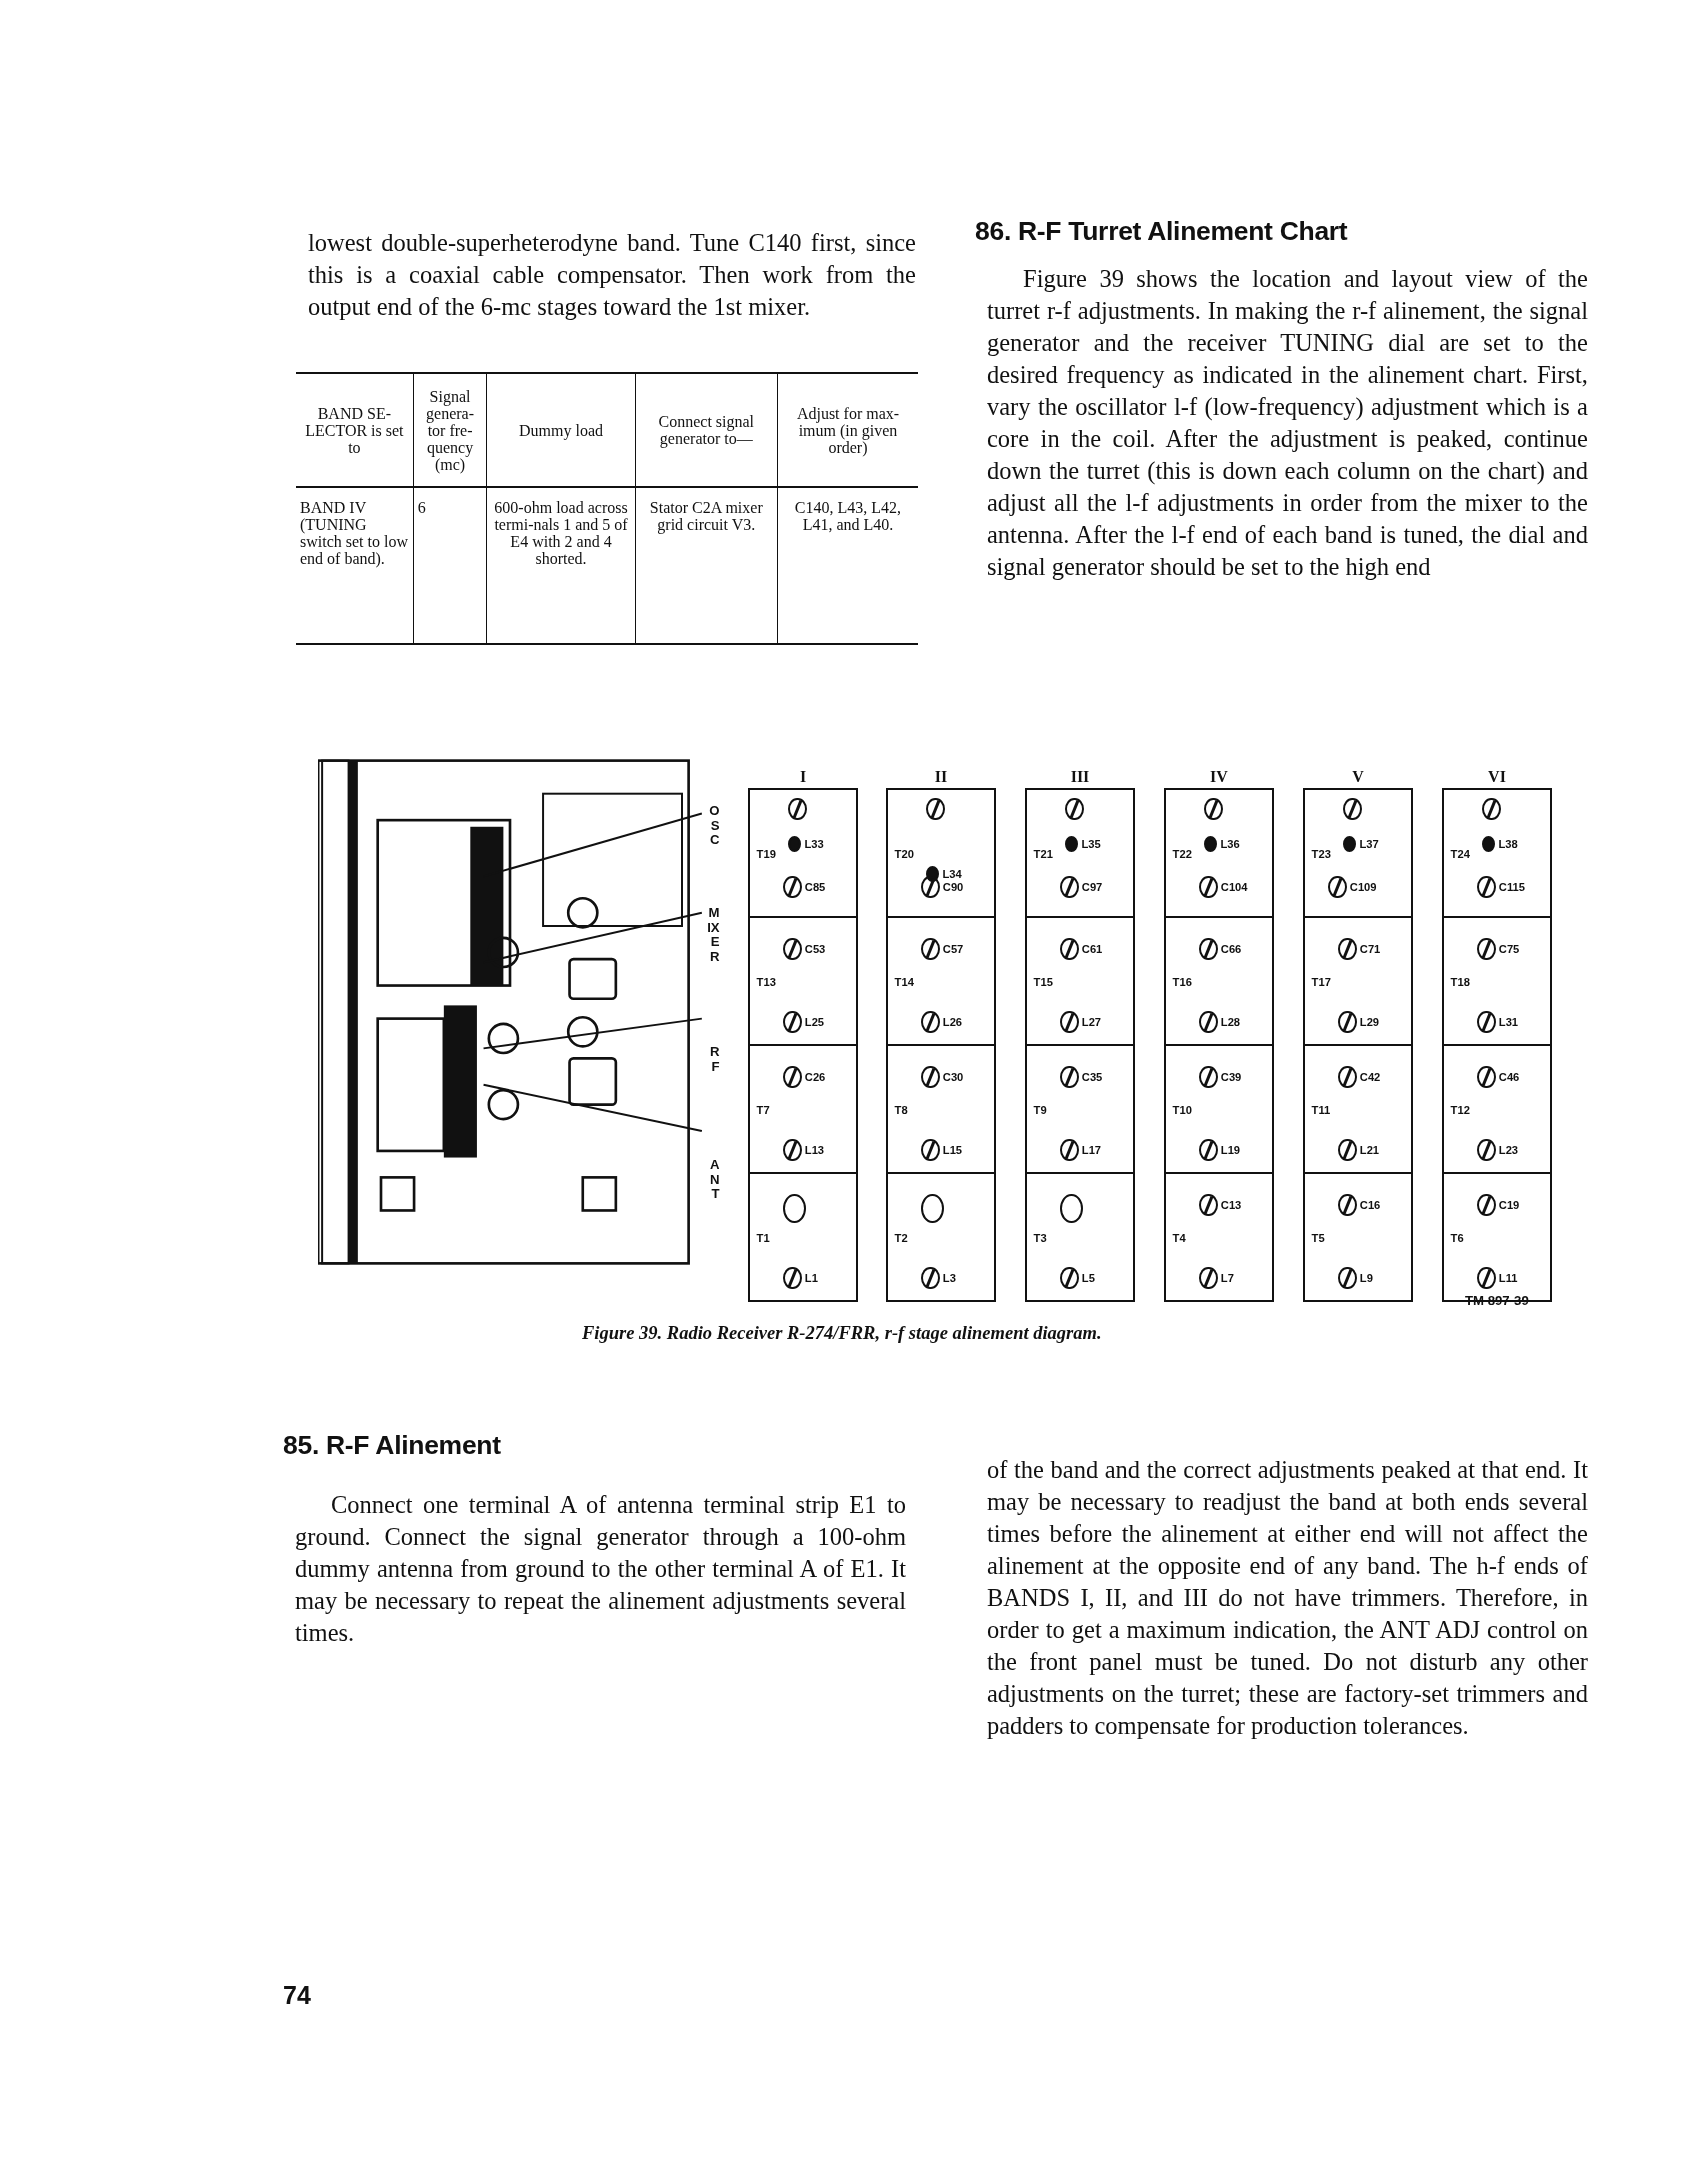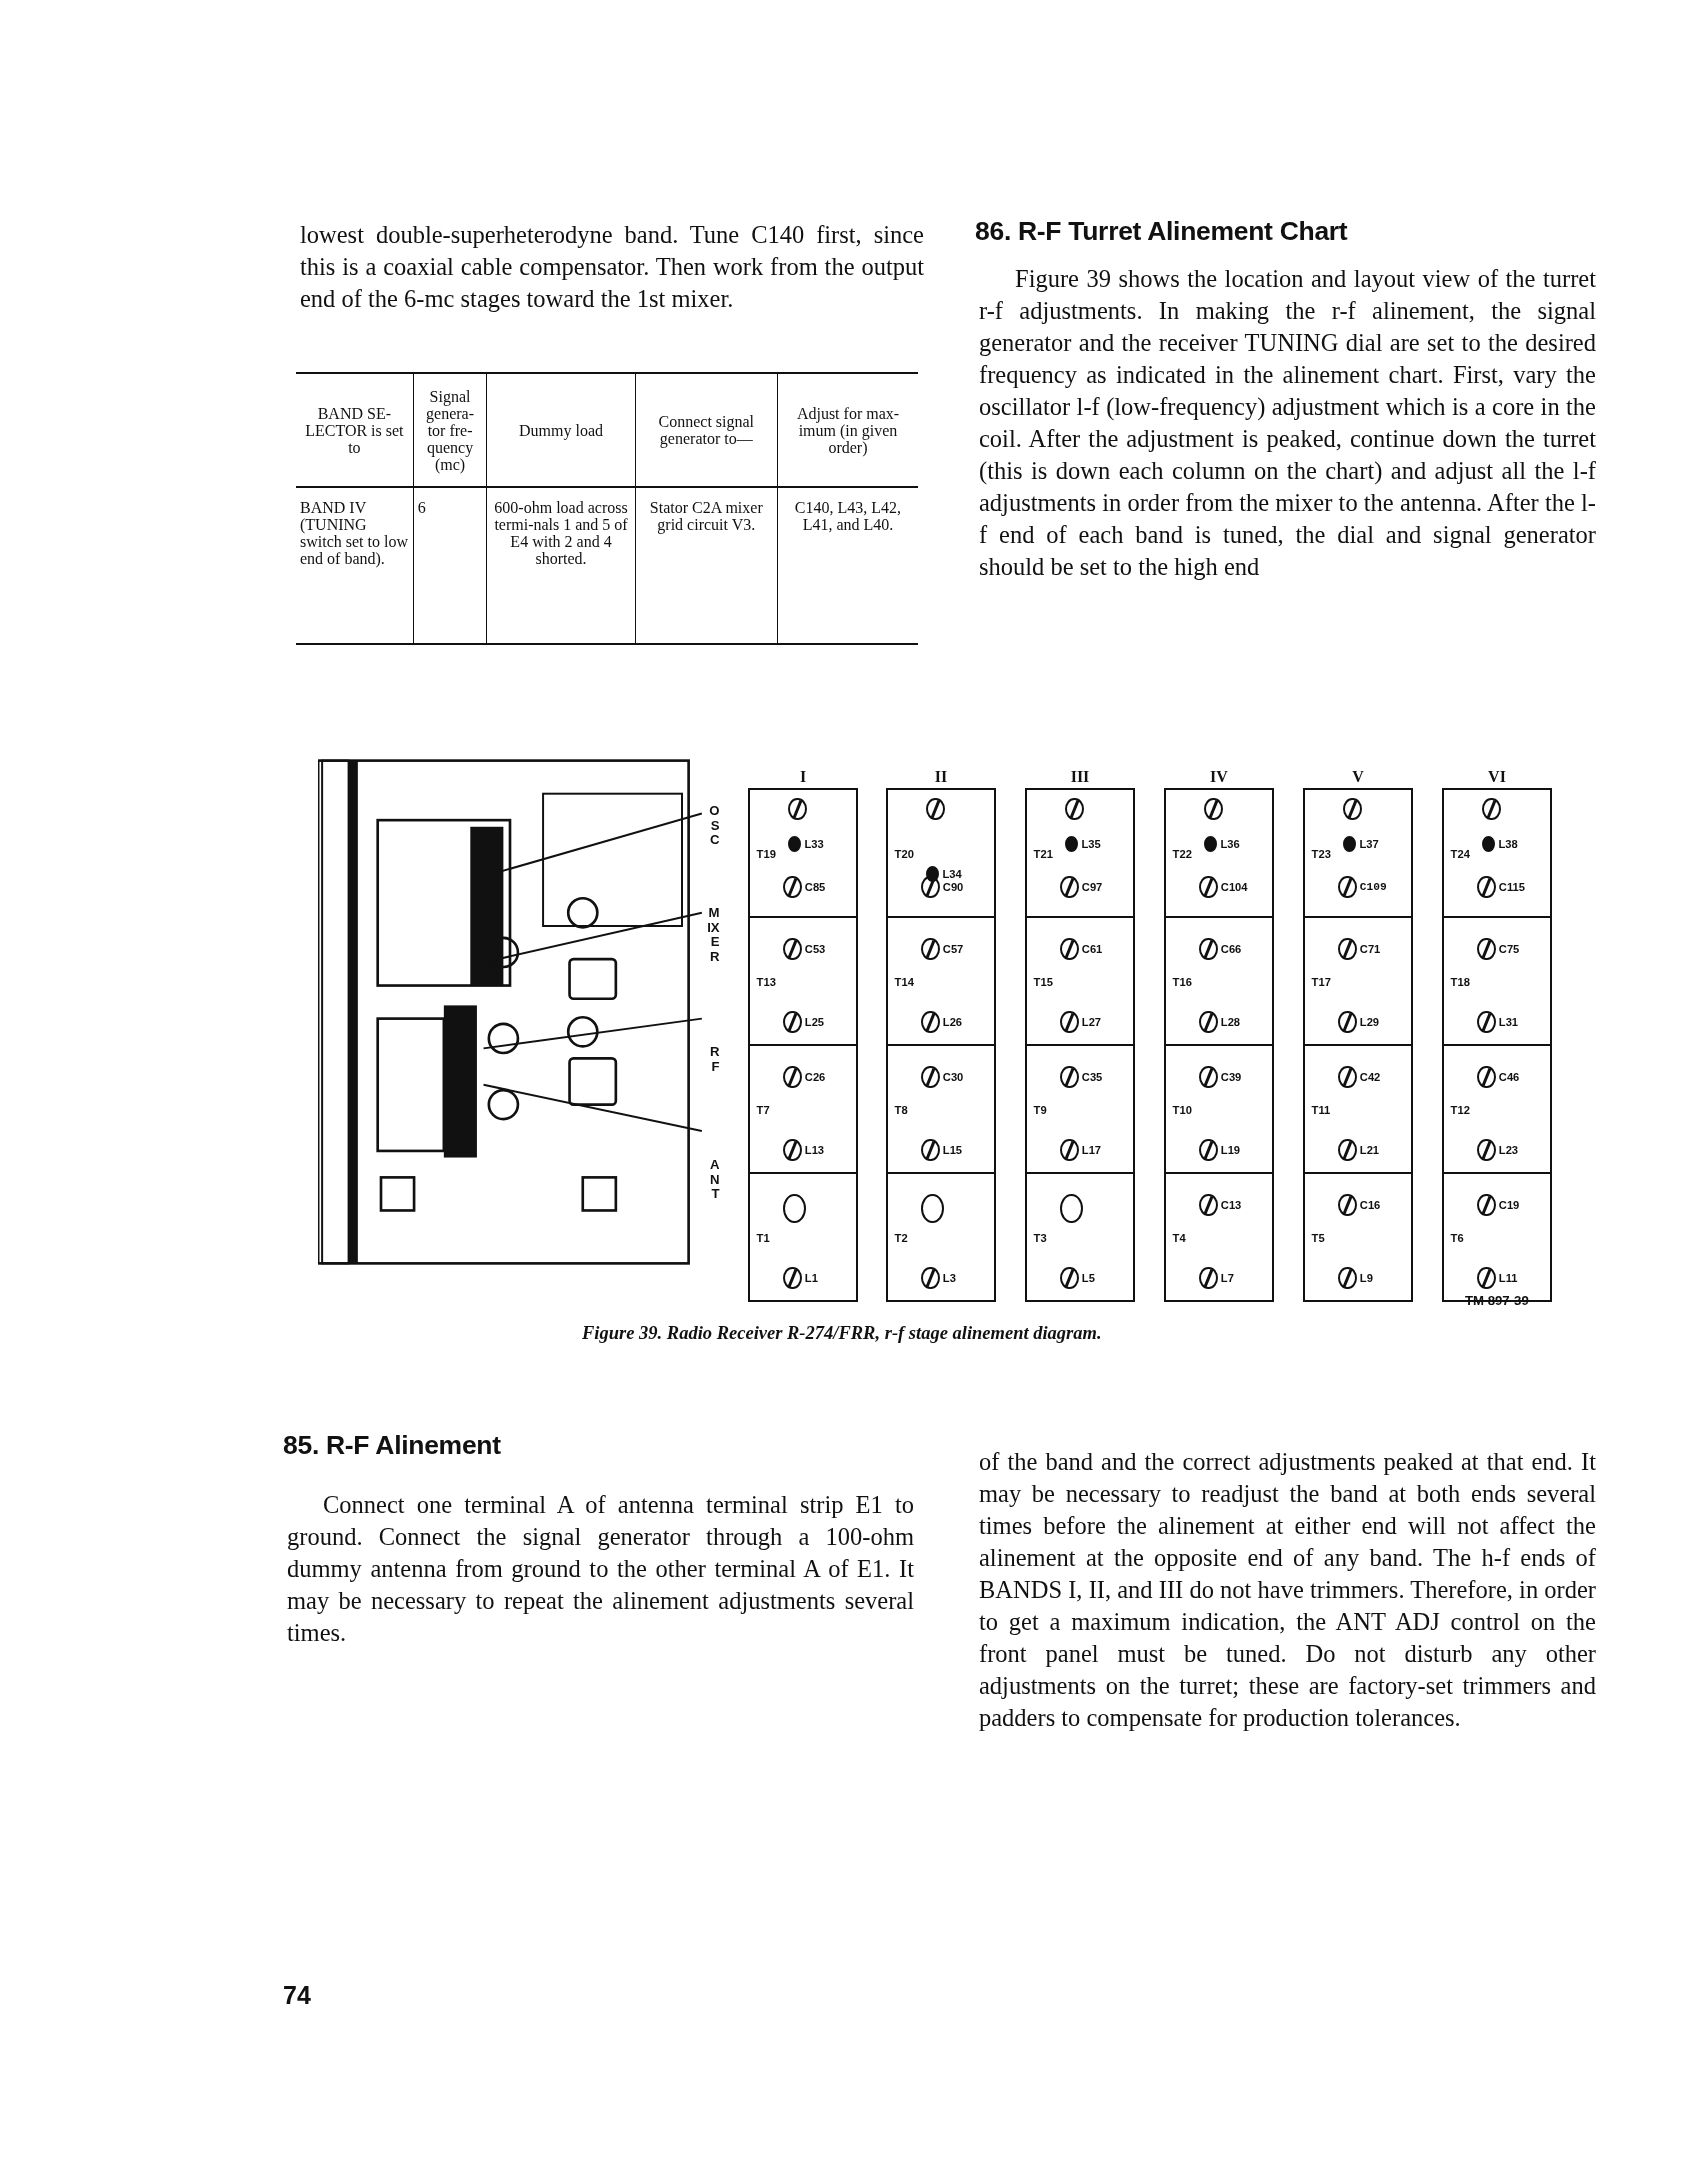--- a/index.html
+++ b/index.html
@@ -1,18 +1,18 @@
 <!DOCTYPE html>
 <html style="font-size:10.6px"><head>
 <meta charset="utf-8">
 <style>
   html, body { margin: 0; padding: 0; background: #ffffff; }
   body { width: 1687px; height: 2183px; position: relative; overflow: hidden; color: #111; font-family: "Liberation Serif", "DejaVu Serif", serif; }
   .col { position: absolute; font-size: 24.5px; line-height: 32px; text-align: justify; }
-  .col p { margin: 4px; }
+  .col p { margin: 12px; }
   .indent { text-indent: 36px; }
   .heading { font-family: "Liberation Sans", "DejaVu Sans", sans-serif; font-weight: bold; font-size: 26.5px; line-height: 33px; margin: 0; letter-spacing: -0.3px; }
 
   
   #align-table { position: absolute; left: 296px; top: 372px; width: 622px; border-collapse: collapse; font-size: 16px; line-height: 17px; }
   #align-table { border-top: 2px solid #111; border-bottom: 2px solid #111; }
   #align-table th { font-weight: normal; text-align: center; vertical-align: middle; padding: 6.6px 4px; border-bottom: 2px solid #111; height: 99px; }
   #align-table td { vertical-align: top; padding: 10.6px 4px 12px 4px; height: 132px; }
   #align-table th + th, #align-table td + td { border-left: 1.3px solid #111; }
   .cell-left { text-align: left; }
@@ -305,21 +305,21 @@
         <div class="band-numeral">V</div>
         <div class="stage" style="border-top-width: 2.6px;">
           <span class="t-label">T23</span>
           <div class="adj" style="left: 38px; top: 8px;">
             <span class="screw"></span>
           </div>
           <div class="adj" style="left: 38px; top: 46px;">
             <span class="screw small"></span>
             <span>L37</span>
           </div>
-          <div class="adj" style="left: 33px; top: 86px; font-family: Liberation Mono, monospace;">
+          <div class="adj" style="left: 23px; top: 86px;">
             <span class="screw"></span>
             <span>C109</span>
           </div>
         </div>
         <div class="stage">
           <span class="t-label">T17</span>
           <div class="adj" style="left: 33px; top: 20px;">
             <span class="screw"></span>
             <span>C71</span>
           </div>

